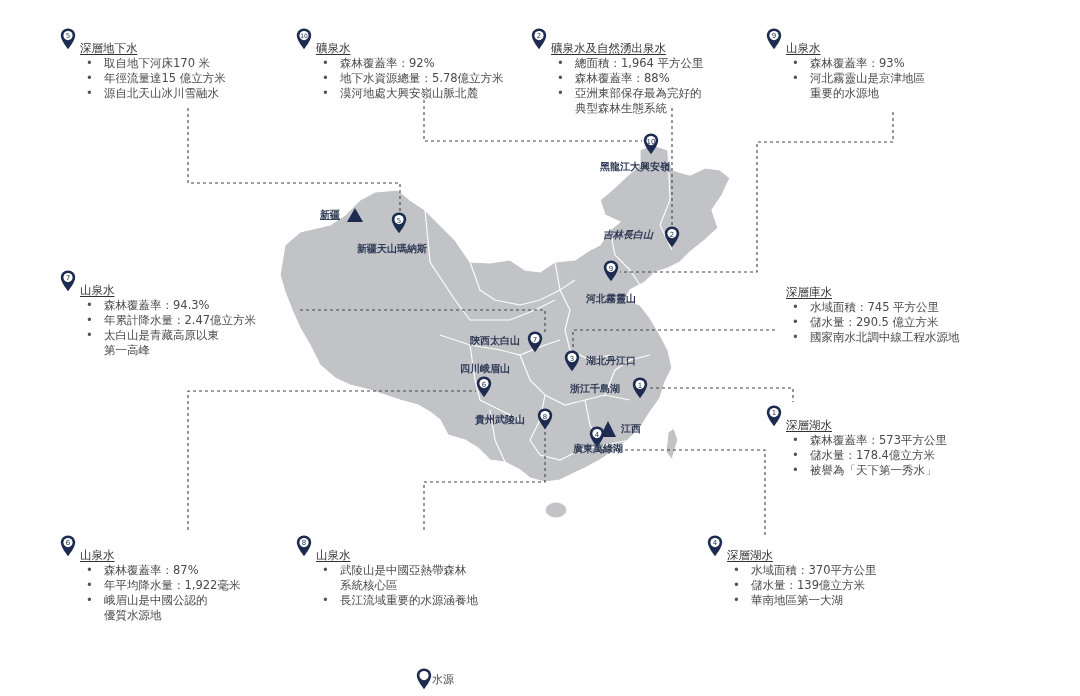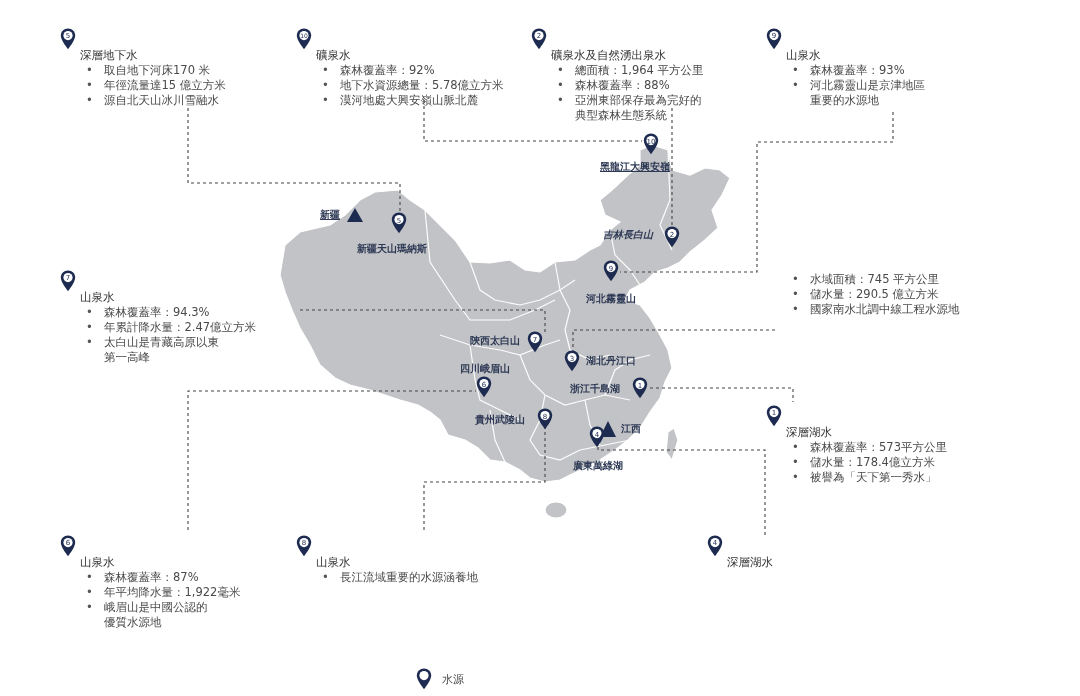--- a/index.html
+++ b/index.html
@@ -1,26 +1,26 @@
 <!DOCTYPE html>
 <html><head>
 <meta charset="utf-8">
 <style>
   html,body{margin:0;padding:0;background:#fff;}
   body{width:1080px;height:696px;position:relative;overflow:hidden;font-family:"DejaVu Sans","Liberation Sans",sans-serif;color:#444;}
   .map-svg{position:absolute;left:0;top:0;}
   .callout{position:absolute;font-size:11.5px;line-height:15px;color:#4a4a4a;}
   .callout .head{display:flex;align-items:flex-start;gap:4px;}
-  .callout .title{font-size:11.5px;color:#333;text-underline-offset:2px;margin-top:20px;}
+  .callout .title{font-size:11.5px;color:#333;text-decoration:underline;text-underline-offset:2px;margin-top:13px;}
   .callout ul{margin:0;padding:0 0 0 26px;list-style:none;}
   .callout li{position:relative;padding-left:18px;}
   .callout li::before{content:"•";position:absolute;left:0;top:0;color:#555;}
   .pin{width:16px;height:22px;flex:0 0 16px;}
   .maplabel{position:absolute;font-size:10px;color:#2e3a55;font-weight:bold;white-space:nowrap;}
-  .legend{position:absolute;top:668px;display:flex;align-items:center;gap:10px;font-size:11px;color:#444;}
+  .legend{position:absolute;top:668px;display:flex;align-items:center;font-size:11px;color:#444;}
 </style>
 </head>
 <body>
 
 <svg class="map-svg" width="1080" height="696" viewBox="0 0 1080 696">
   <defs>
     <symbol id="pin" viewBox="0 0 16 22">
       <path d="M8 0.5C3.9 0.5 0.8 3.6 0.8 7.6c0 5 7.2 13.6 7.2 13.6s7.2-8.6 7.2-13.6C15.2 3.6 12.1 0.5 8 0.5z" fill="#1c2b4f"></path>
       <circle cx="8" cy="7.6" r="4.6" fill="#fff"></circle>
     </symbol>
@@ -86,30 +86,30 @@
     <text x="545" y="419">8</text>
     <text x="597" y="437">4</text>
   </g>
 
   <polygon points="355,208 347,222 363,222" fill="#1c2b4f"></polygon>
   <polygon points="608,421 600,437 616,437" fill="#1c2b4f"></polygon>
 </svg>
 
 <div class="maplabel" style="left:357px;top:242px;">新疆天山瑪納斯</div>
 <div class="maplabel" style="left:320px;top:208px;text-decoration:underline;">新疆</div>
-<div class="maplabel" style="left:600px;top:160px;text-decoration:underline;">黑龍江大興安嶺</div>
+<div class="maplabel" style="left:600px;top:160px;">黑龍江大興安嶺</div>
 <div class="maplabel" style="left:603px;top:228px;font-style:italic;">吉林長白山</div>
 <div class="maplabel" style="left:586px;top:292px;">河北霧靈山</div>
 <div class="maplabel" style="left:470px;top:334px;">陝西太白山</div>
 <div class="maplabel" style="left:586px;top:354px;">湖北丹江口</div>
 <div class="maplabel" style="left:460px;top:362px;">四川峨眉山</div>
 <div class="maplabel" style="left:570px;top:382px;">浙江千島湖</div>
 <div class="maplabel" style="left:475px;top:413px;text-align:right;">貴州武陵山</div>
 <div class="maplabel" style="left:621px;top:422px;">江西</div>
-<div class="maplabel" style="left:573px;top:459px;">廣東萬綠湖</div>
+<div class="maplabel" style="left:573px;top:442px;">廣東萬綠湖</div>
 
 <div class="callout" style="left:60px;top:28px;">
   <div class="head">
       <svg class="pin" viewBox="0 0 16 22">
         <use href="#pin"></use>
         <text x="8" y="10" font-size="7" text-anchor="middle" fill="#1c2b4f">5</text>
       </svg>
       <span class="title">深層地下水</span>
     </div>
   <ul>
@@ -175,20 +175,24 @@
     </div>
   <ul>
       <li>森林覆蓋率：94.3%</li>
       <li>年累計降水量：2.47億立方米</li>
       <li style="white-space:pre-line;">太白山是青藏高原以東
 第一高峰</li>
     </ul>
 </div>
 
 <div class="callout" style="left:766px;top:272px;">
+  <div class="head">
+      <span style="width:16px;flex:0 0 16px;"></span>
+      <span class="title">深層庫水</span>
+    </div>
   <ul>
       <li>水域面積：745 平方公里</li>
       <li>儲水量：290.5 億立方米</li>
       <li>國家南水北調中線工程水源地</li>
     </ul>
 </div>
 
 <div class="callout" style="left:766px;top:405px;">
   <div class="head">
       <svg class="pin" viewBox="0 0 16 22">
@@ -222,32 +226,39 @@
 
 <div class="callout" style="left:296px;top:535px;">
   <div class="head">
       <svg class="pin" viewBox="0 0 16 22">
         <use href="#pin"></use>
         <text x="8" y="10" font-size="7" text-anchor="middle" fill="#1c2b4f">8</text>
       </svg>
       <span class="title">山泉水</span>
     </div>
   <ul>
+      <li style="white-space:pre-line;">武陵山是中國亞熱帶森林
+系統核心區</li>
       <li>長江流域重要的水源涵養地</li>
     </ul>
 </div>
 
 <div class="callout" style="left:707px;top:535px;">
   <div class="head">
       <svg class="pin" viewBox="0 0 16 22">
         <use href="#pin"></use>
         <text x="8" y="10" font-size="7" text-anchor="middle" fill="#1c2b4f">4</text>
       </svg>
       <span class="title">深層湖水</span>
     </div>
+  <ul>
+      <li>水域面積：370平方公里</li>
+      <li>儲水量：139億立方米</li>
+      <li>華南地區第一大湖</li>
+    </ul>
 </div>
 
 <div class="legend" style="left:416px;">
   <svg width="16" height="22" viewBox="0 0 16 22">
       <use href="#pin"></use>
     </svg>
   <span>水源</span>
 </div>
 <div class="legend" style="left:563px;margin-top:47px;">
   <svg width="18" height="18" viewBox="0 0 18 18">

